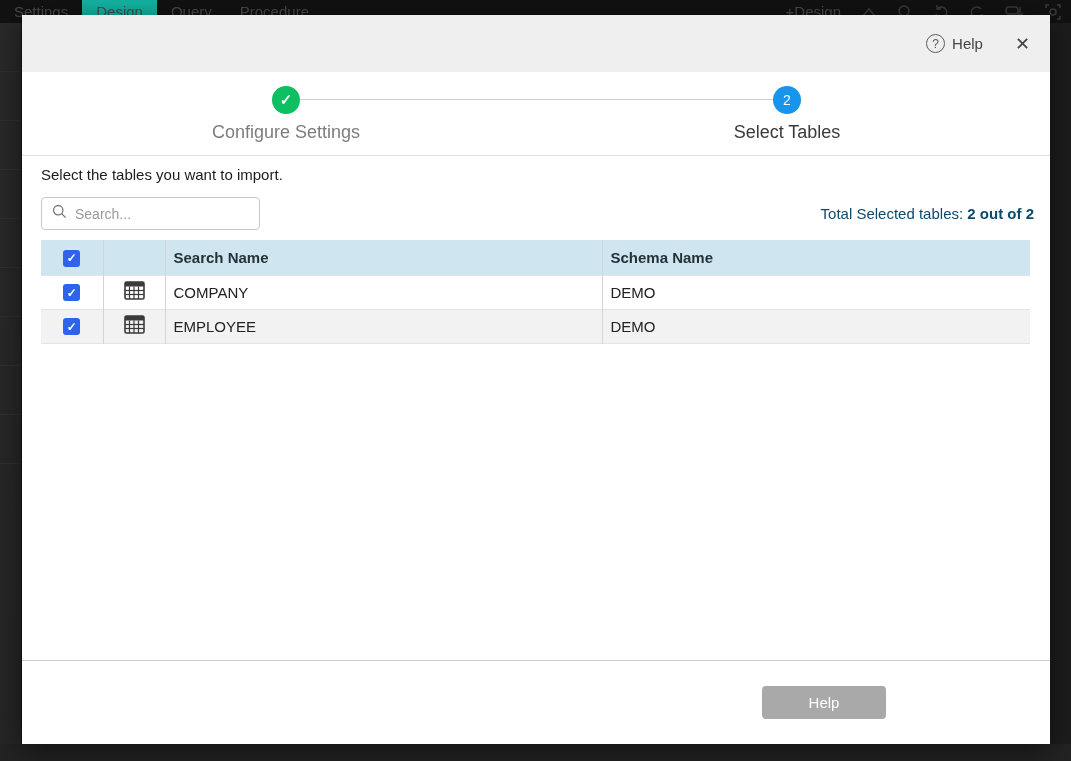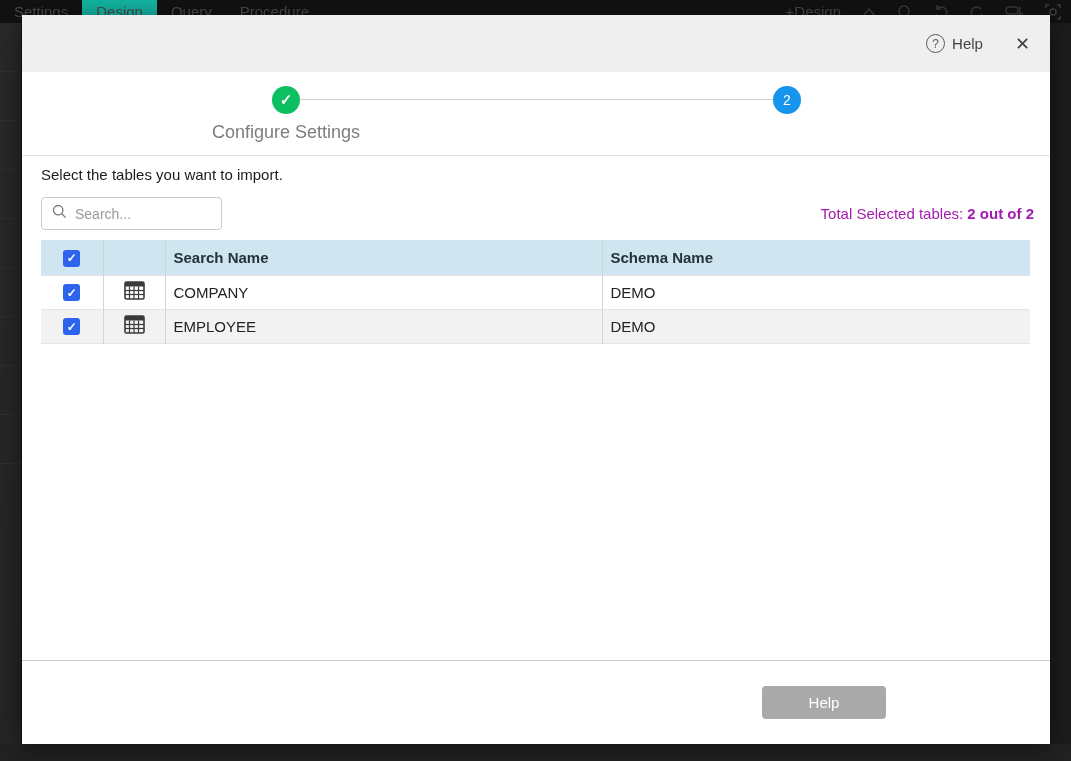--- a/index.html
+++ b/index.html
@@ -80,35 +80,35 @@
   .step-1 .step-label { color: #7d7d7d; }
   .step-2 .step-label { color: #3a3a3a; }
 
   
   .instruction {
     position: absolute; left: 19px; top: 151px;
     font-size: 15px; color: #1c1c1c;
   }
   .search-box {
     position: absolute; left: 19px; top: 182px;
-    width: 181px; height: 33px;
+    width: 219px; height: 33px;
     border: 1px solid #c9c9c9; border-radius: 4px;
     display: flex; align-items: center;
     padding: 0 10px; gap: 8px; background: #fff;
   }
   .search-box svg { flex: 0 0 auto; }
   .search-input {
     border: none; outline: none; width: 100%;
     font-size: 14px; color: #333;
     font-family: "Liberation Sans", sans-serif;
   }
   .search-input::placeholder { color: #9a9a9a; }
   .summary {
     position: absolute; right: 16px; top: 190px;
-    font-size: 15px; color: #a21caf;
+    font-size: 15px; color: #0c4a6e;
   }
   .summary b { font-weight: bold; }
 
   
   .tables-grid {
     position: absolute; left: 19px; top: 225px; width: 989px;
     border-collapse: collapse; font-size: 15px; color: #222;
   }
   .tables-grid .hdr { background: #cfe5f0; }
   .tables-grid .hdr td { height: 35px; font-weight: bold; color: #253238; }
@@ -220,20 +220,21 @@
   </div>
 
   <div class="stepper">
     <div class="step-line"></div>
     <div class="step step-1">
       <div class="step-circle done">✓</div>
       <div class="step-label">Configure Settings</div>
     </div>
     <div class="step step-2">
       <div class="step-circle active">2</div>
+      <div class="step-label">Select Tables</div>
     </div>
   </div>
 
   <div class="instruction">Select the tables you want to import.</div>
 
   <div class="search-box">
     <span>
       <svg width="15" height="15" viewBox="0 0 15 15">
           <circle cx="6.2" cy="6.2" r="4.7" fill="none" stroke="#777" stroke-width="1.3"></circle>
           <line x1="9.8" y1="9.8" x2="13.6" y2="13.6" stroke="#777" stroke-width="1.3"></line>

